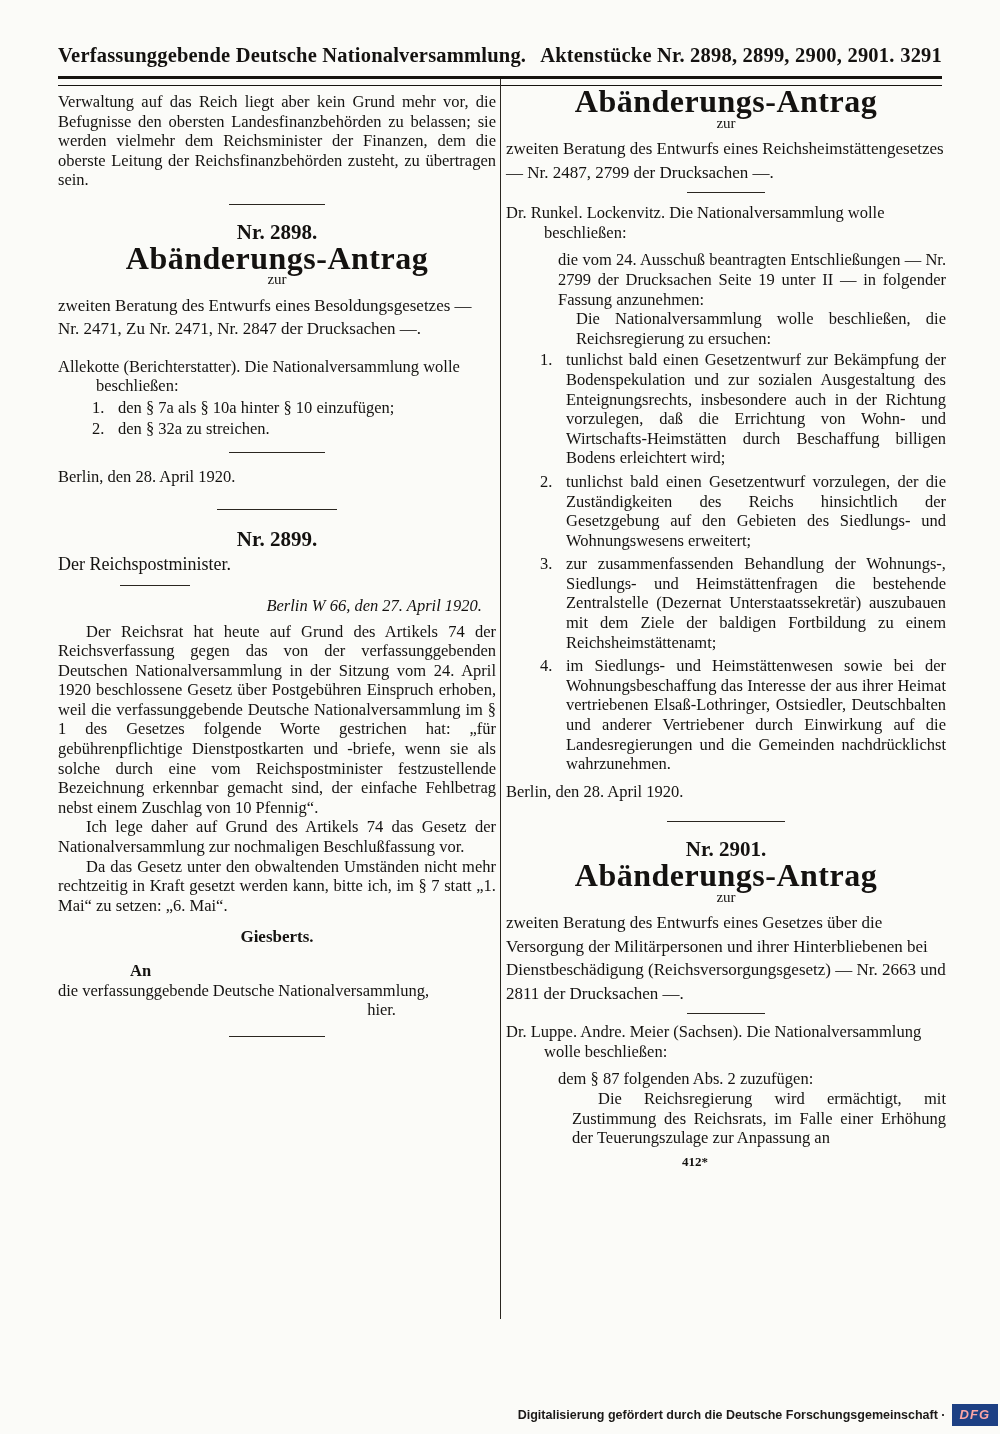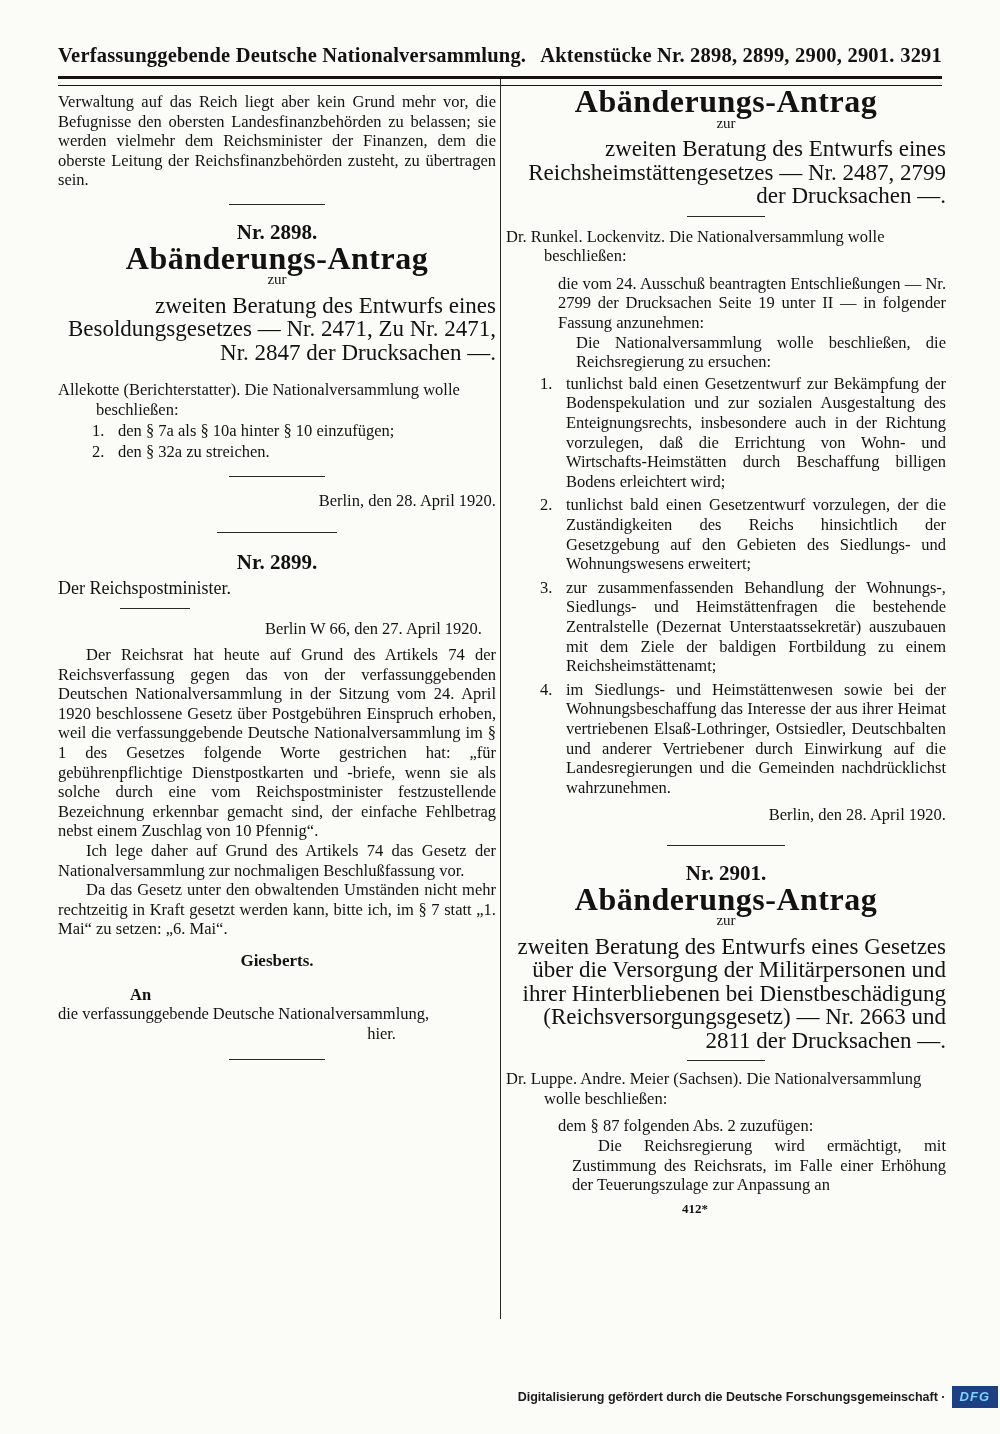--- a/index.html
+++ b/index.html
@@ -28,50 +28,50 @@
   .vrule{position:absolute;left:500px;top:79px;width:1px;height:1240px;background:#2a2620;}
   
   p{margin:0;}
   .just{text-align:justify;text-justify:inter-word;}
   .indent{text-indent:28px;}
   .hang{padding-left:38px;text-indent:-38px;}
   .b{font-weight:normal;}
   .sec-number{text-align:center;font-weight:bold;font-size:21px;margin:0 0 6px 0;}
   .sec-title{text-align:center;font-weight:bold;font-size:32px;letter-spacing:.5px;margin:0 0 2px 0;}
   .sec-zur{text-align:center;font-size:15px;margin:0 0 4px 0;}
-  .sec-subtitle{text-align:right;font-size:23px;line-height:23.5px;margin:0 0 4px 0;font-family:Liberation Serif, serif;}
+  .sec-subtitle{text-align:left;font-size:17px;line-height:23.5px;margin:0 0 4px 0;font-family:Liberation Serif, serif;}
   .divider{border:0;border-top:1px solid #2a2620;width:96px;margin:14px auto 14px auto;}
   .divider.left{margin:10px 0 10px 62px;width:70px;}
-  .dateline-c{text-align:right;margin:10px 0 2px 0;}
-  .dateline-r{text-align:right;padding-right:14px;margin:4px 0 6px 0;}
+  .dateline-c{text-align:left;margin:10px 0 2px 0;}
+  .dateline-r{text-align:right;padding-right:14px;margin:4px 0 6px 0;font-style:italic;}
   .signature{text-align:center;font-weight:bold;font-size:17px;margin:12px 0 14px 0;}
   .addr-an{padding-left:72px;margin-top:8px;font-weight:bold;}
   .addr-hier{text-align:right;padding-right:100px;}
   .catchword{text-align:center;padding-right:62px;font-size:13px;font-weight:bold;margin-top:4px;}
   
   .nlist{margin:2px 0 0 34px;}
   .nlist .li{display:flex;margin-bottom:1px;}
   .nlist .num{flex:0 0 26px;}
   .nlist .txt{flex:1;text-align:justify;}
   .nlist.tight .li{margin-bottom:4px;}
   .motion{margin-left:52px;text-align:justify;}
   .motion2{margin-left:70px;text-align:justify;}
   .blockquote{margin-left:66px;text-align:justify;text-indent:26px;}
   .opening{margin-top:16px;}
   
   .sp-sm{margin-top:8px;} .sp-md{margin-top:18px;}
   
   .footer{
-    position:absolute;right:0;bottom:24px;left:0;height:26px;
+    position:absolute;right:0;bottom:6px;left:0;height:26px;
     display:flex;align-items:center;justify-content:flex-end;gap:6px;
     font-family:"Liberation Sans","DejaVu Sans",sans-serif;
     font-size:12.5px;font-weight:bold;color:#1c1a18;padding-right:2px;
   }
   .dfg-logo{
-    display:inline-block;background:#1d4084;color:#7dd3fc;
+    display:inline-block;background:#1d4084;color:#fca5a5;
     font-size:13px;font-weight:bold;letter-spacing:1px;
     padding:3px 8px 4px 8px;font-style:italic;
   }
 </style>
 </head>
 <body>
 
 <div class="page">
 
   <div class="header">

